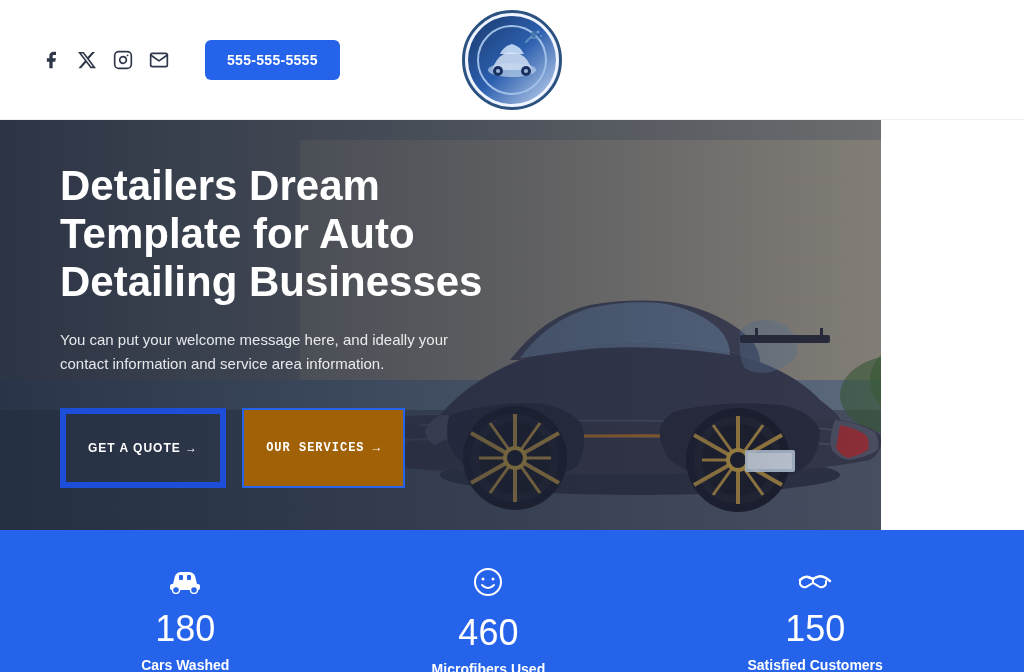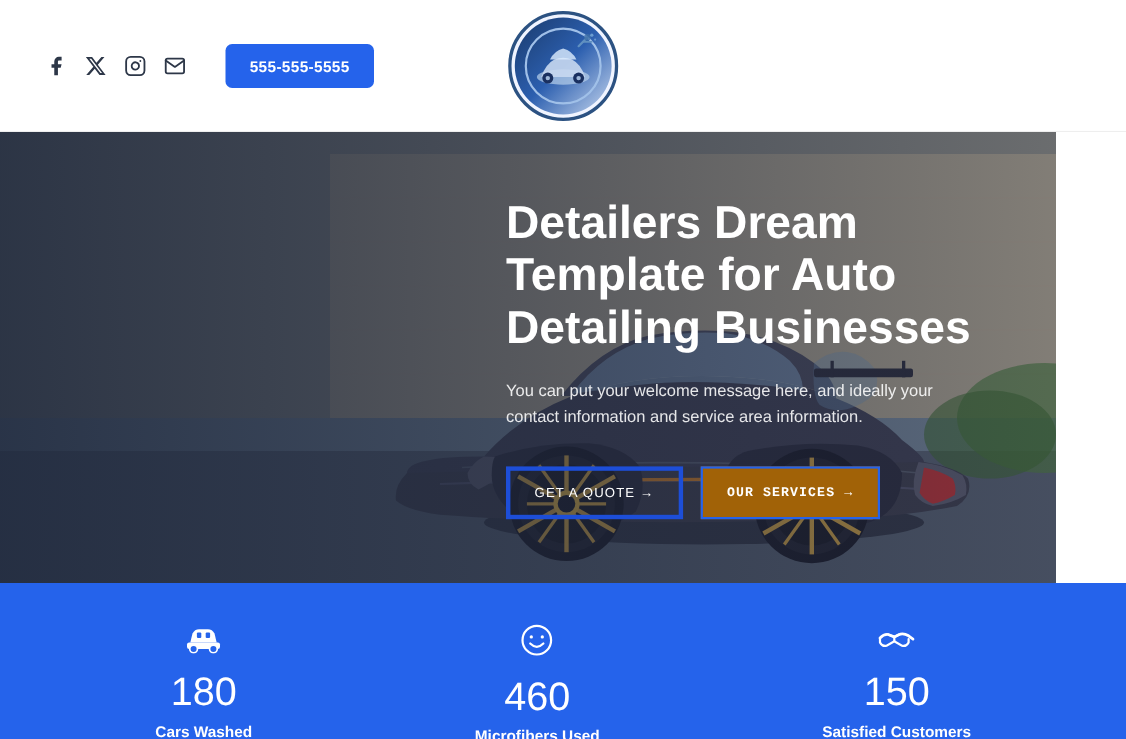--- a/index.html
+++ b/index.html
@@ -88,26 +88,25 @@
       padding: 12px 22px;
       font-size: 14px;
       font-weight: 600;
       cursor: pointer;
       letter-spacing: 0.3px;
     }
 
     
     .hero {
       position: relative;
-      width: 960px;
+      width: 881px;
       height: 410px;
       overflow: hidden;
       display: flex;
       align-items: center;
-      justify-content: flex-end;
     }
     .hero-bg {
       position: absolute;
       inset: 0;
       background: linear-gradient(to right, rgba(30,40,60,0.85) 0%, rgba(30,40,60,0.55) 50%, rgba(30,40,60,0.2) 100%);
       z-index: 1;
     }
     .hero-car-bg {
       position: absolute;
       inset: 0;
@@ -135,24 +134,24 @@
       margin-bottom: 32px;
       max-width: 440px;
     }
     .hero-buttons {
       display: flex;
       gap: 16px;
     }
     .btn-quote {
       background: transparent;
       color: #fff;
-      border: 4px solid #1d4ed8;
-      padding: 13px 22px;
+      border: 6px solid #1d4ed8;
+      padding: 27px 22px;
       font-size: 12px;
-      font-weight: 400;
+      font-weight: 700;
       letter-spacing: 1px;
       cursor: pointer;
       text-transform: uppercase;
       display: flex;
       align-items: center;
       gap: 8px;
     }
     .btn-services {
       background: #a16207;
       color: #fff;

